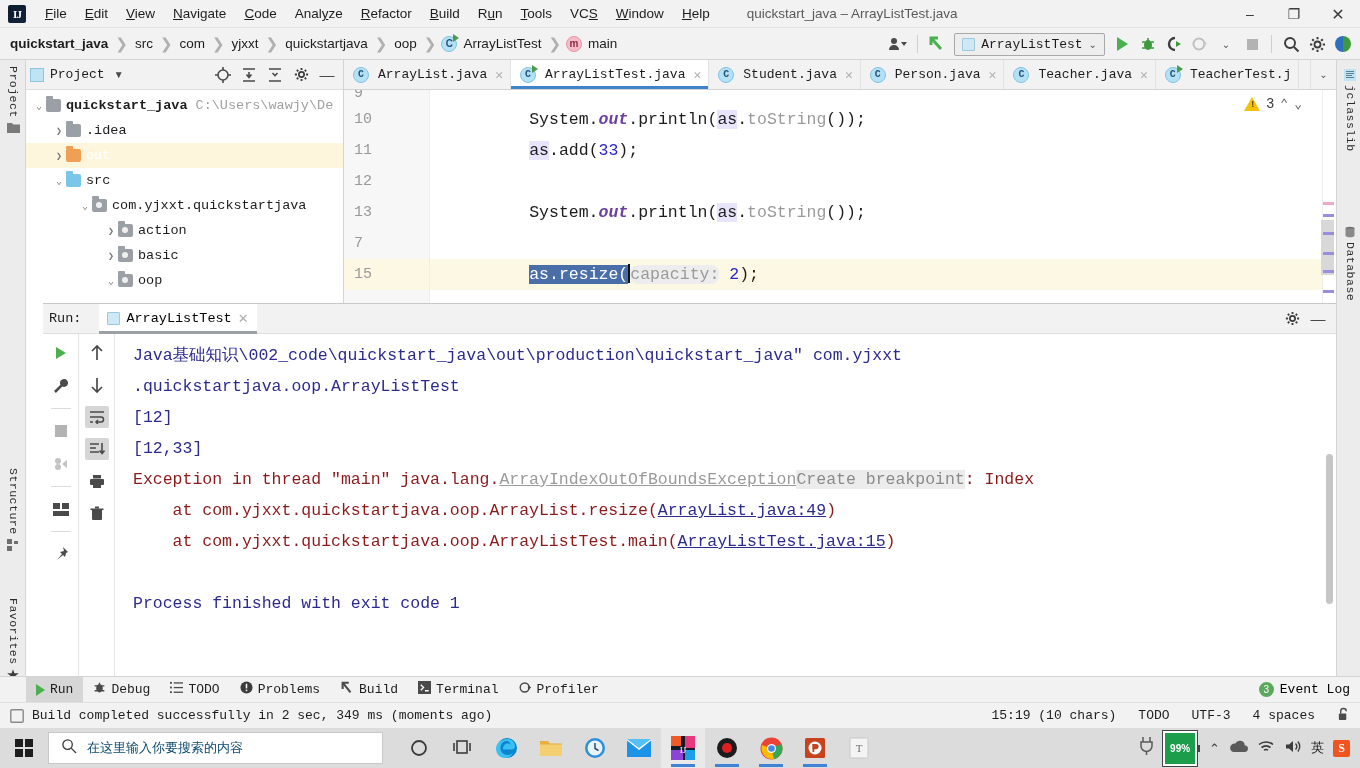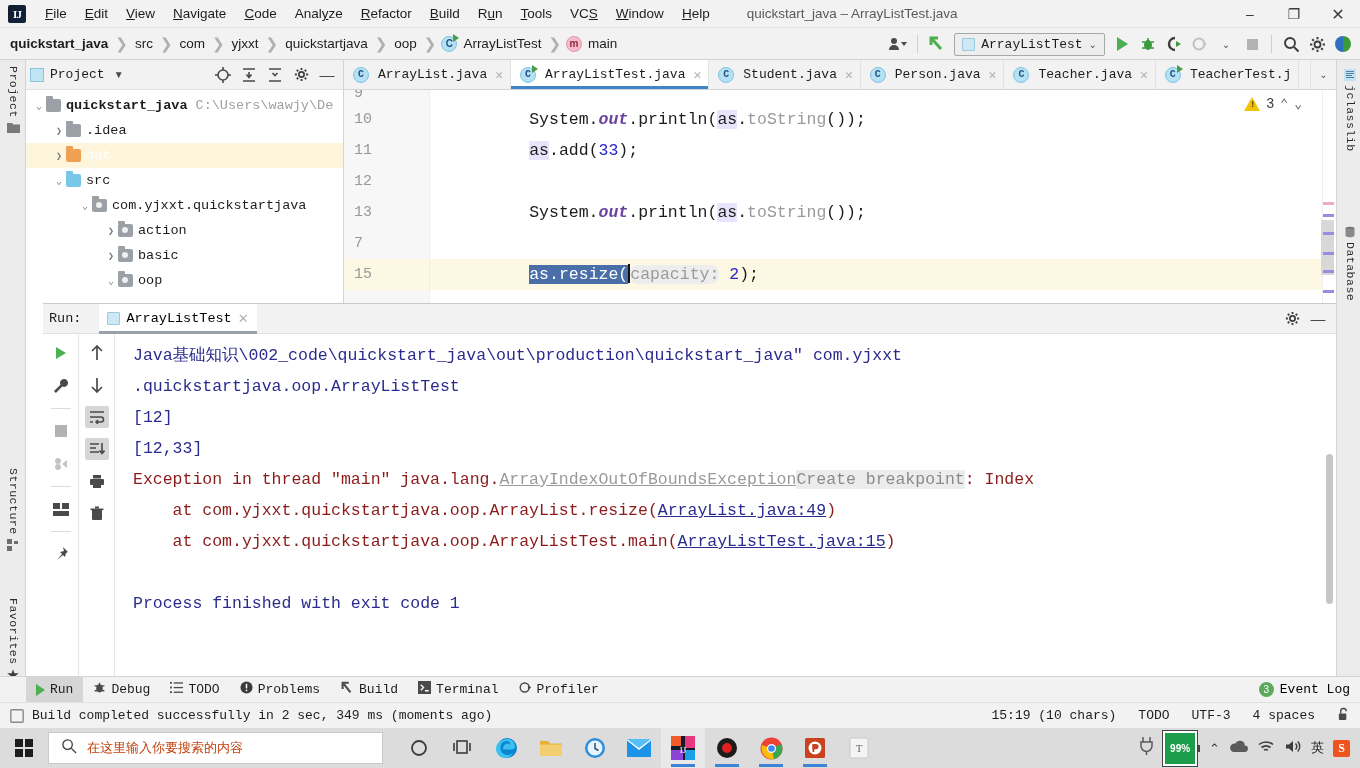--- a/index.html
+++ b/index.html
@@ -226,21 +226,21 @@
   .sb-right { margin-left: auto; display: flex; align-items: center; gap: 22px; padding-right: 10px; }
 
   
   .taskbar { position: absolute; left: 0; bottom: 0; width: 1360px; height: 40px; background: #dcdcdc;
     display: flex; align-items: center; }
   .start-btn { width: 48px; height: 40px; display: flex; align-items: center; justify-content: center; }
   .win-flag { width: 18px; height: 18px; display: grid; grid-template-columns: 1fr 1fr; grid-template-rows: 1fr 1fr; gap: 2px; }
   .win-flag i { background: #1d1d1d; display: block; }
   .search-box { width: 335px; height: 32px; background: #fff; display: flex; align-items: center;
     gap: 10px; padding-left: 12px; border: 1px solid #c9c9c9; }
-  .search-ph { font-size: 13px; color: #c2410c; font-family: "Liberation Sans", sans-serif; }
+  .search-ph { font-size: 13px; color: #0c4a6e; font-family: "Liberation Sans", sans-serif; }
   .tb-ico { width: 44px; height: 40px; display: flex; align-items: center; justify-content: center; position: relative; }
   .tb-ico.running::after { content:""; position:absolute; bottom:1px; left:10px; right:10px; height:3px; background:#3f82d6; }
   .tb-ico.active { background: #e9e9e9; }
   .tray { margin-left: auto; display: flex; align-items: center; gap: 9px; padding-right: 10px; }
   .battery { display: flex; align-items: center; }
   .bat-body { width: 34px; height: 35px; background: #1b9d4b; border: 2px solid #fff; outline: 1px solid #444;
     color: #fff; font-size: 10px; display: flex; align-items: center; justify-content: center;
     font-family: "Liberation Sans", sans-serif; font-weight: bold; }
   .bat-tip { width: 3px; height: 7px; background: #444; }
   .ime { font-size: 13px; color: #1d1d1d; }

